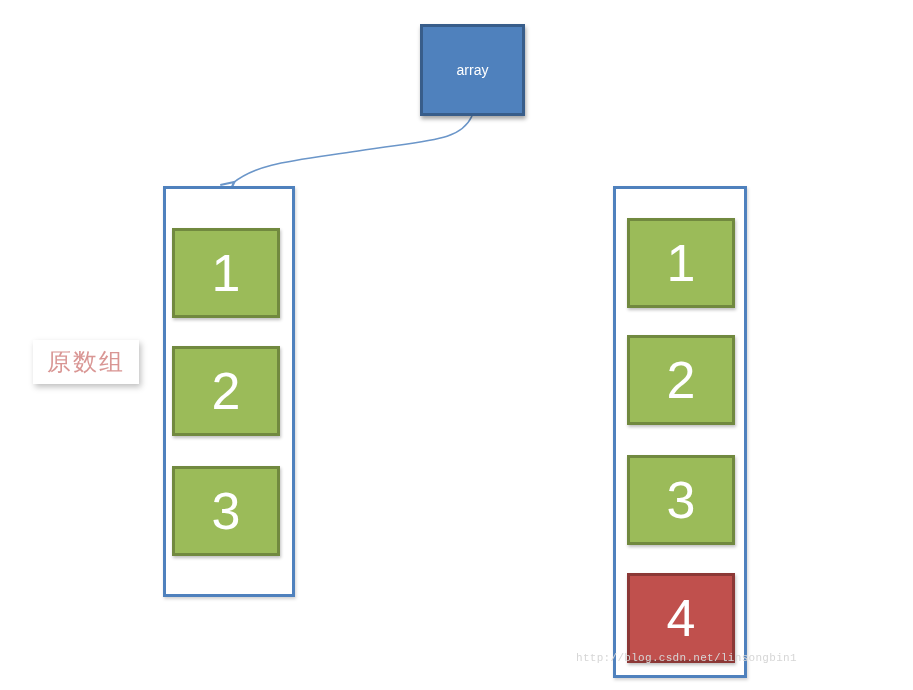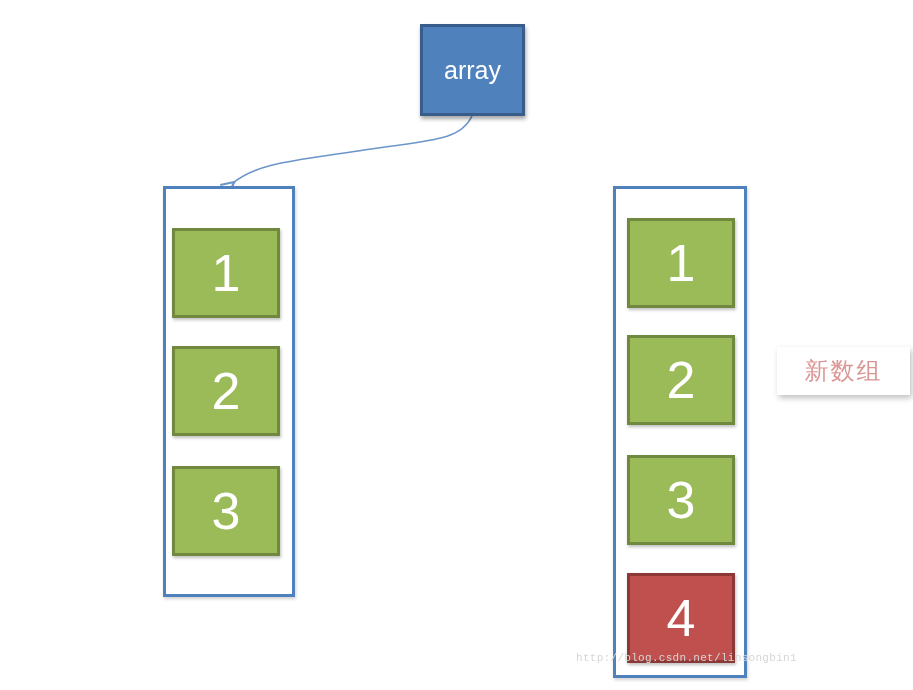--- a/index.html
+++ b/index.html
@@ -25,21 +25,21 @@
     box-sizing: border-box;
     background: #4f81bd;
     border: 3px solid #385d8a;
     box-shadow: 1px 3px 4px rgba(0,0,0,0.35);
     display: flex;
     align-items: center;
     justify-content: center;
   }
   .array-box span {
     color: #ffffff;
-    font-size: 25px;
+    font-size: 14px;
   }
   
   .connector {
     position: absolute;
     left: 0;
     top: 0;
     width: 913px;
     height: 690px;
     pointer-events: none;
   }
@@ -143,19 +143,19 @@
   <div class="cell green r2">
     <span>2</span>
   </div>
   <div class="cell green r3">
     <span>3</span>
   </div>
   <div class="cell red r4">
     <span>4</span>
   </div>
 
-  <div class="side-label right">
-    <span>新数组</span>
+  <div class="side-label left">
+    <span>原数组</span>
   </div>
 
   <div class="watermark">http://blog.csdn.net/linsongbin1</div>
 
 </div>
 
 </body></html>

